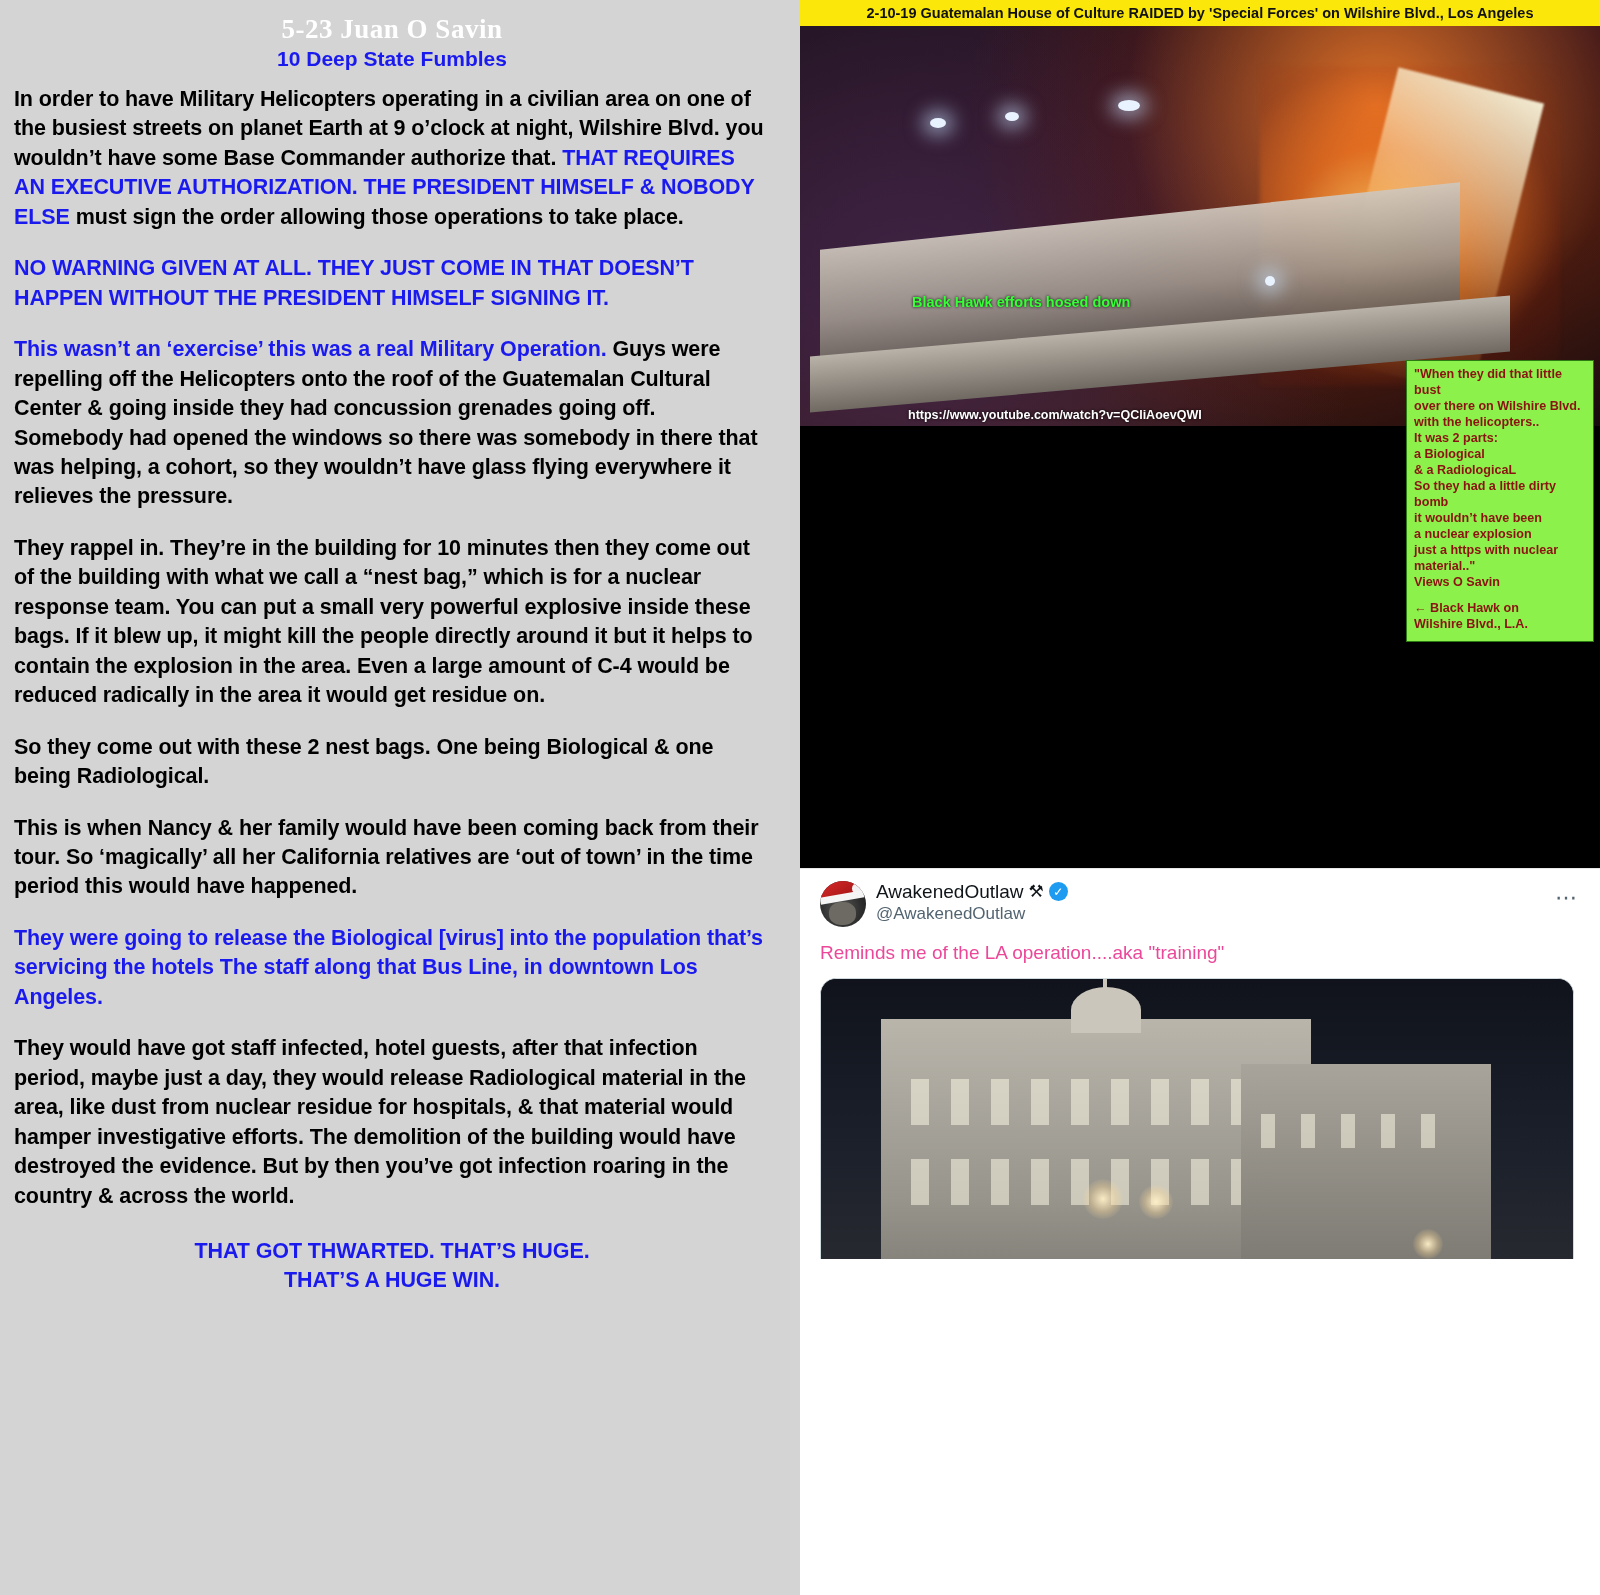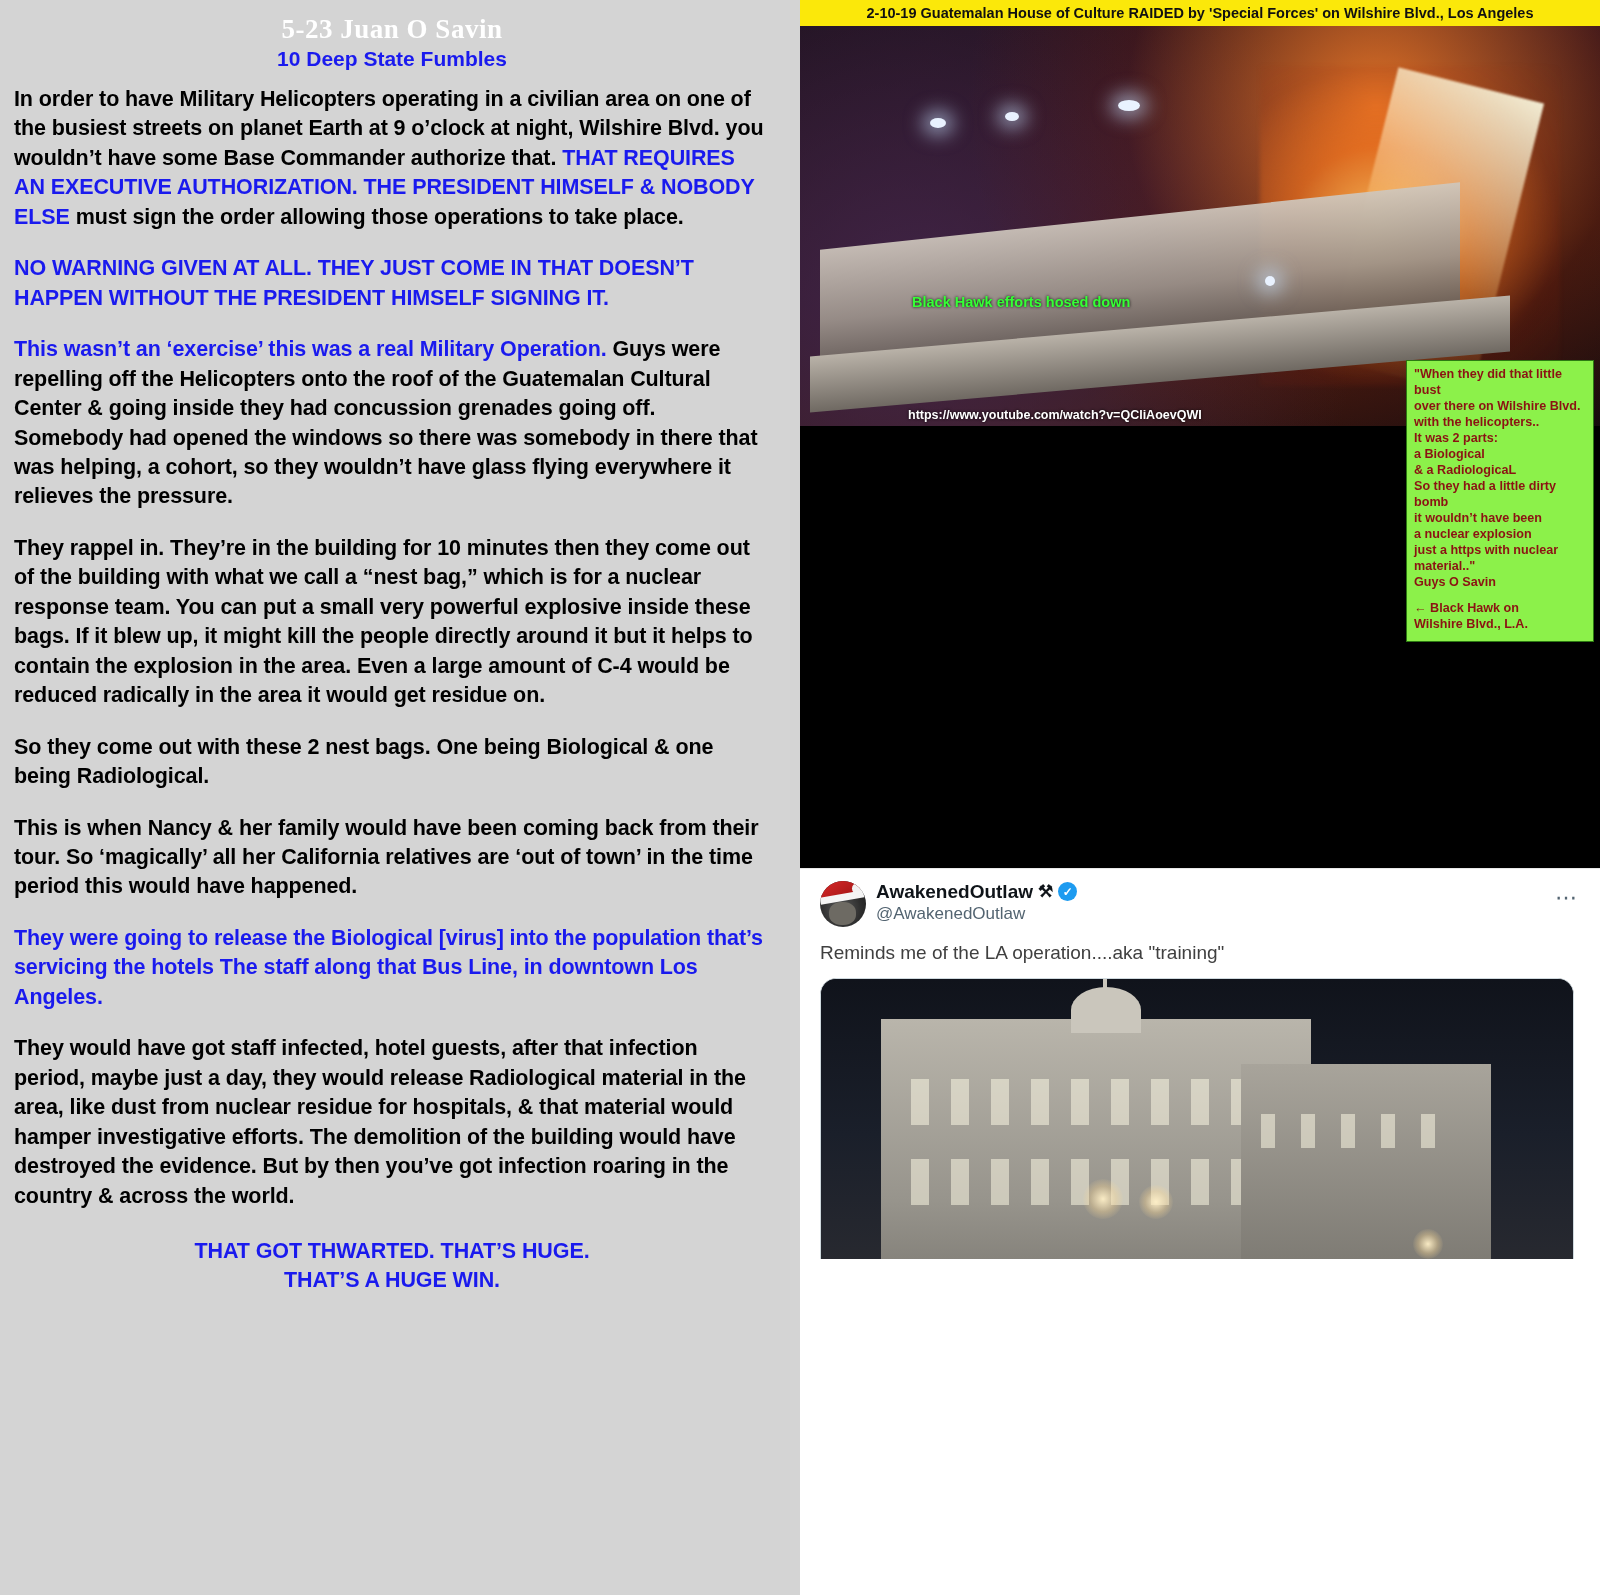--- a/index.html
+++ b/index.html
@@ -260,21 +260,21 @@
   .avatar .face {
     position: absolute;
     left: 9px; top: 21px;
     width: 27px; height: 23px;
     border-radius: 45%;
     background: #6d6a63;
   }
   .names { display: flex; flex-direction: column; justify-content: center; }
   .dispname {
     font-size: 19px;
-    font-weight: bold;
+    font-weight: normal;
     color: #0f1419;
     display: flex;
     align-items: center;
     gap: 5px;
     line-height: 1.15;
     justify-content: center;
   }
   .emoji-tools { font-size: 17px; }
   .verified {
     width: 19px; height: 19px;
@@ -297,21 +297,21 @@
     right: 2px; top: 6px;
     color: #536471;
     font-size: 22px;
     line-height: 1;
     letter-spacing: 1px;
     cursor: pointer;
   }
   .tweet-text {
     margin: 14px 0 12px 0;
     font-size: 19px;
-    color: #404040;
+    color: #ec4899;
     line-height: 1.3;
   }
   .tweet-media {
     width: 754px;
     height: 516px;
     border-radius: 16px;
     border: 1px solid #cfd9de;
     overflow: hidden;
     position: relative;
     background: #0a0d12;
@@ -481,21 +481,21 @@
         <span class="gn-line">over there on Wilshire Blvd.</span>
         <span class="gn-line">with the helicopters..</span>
         <span class="gn-line">It was 2 parts:</span>
         <span class="gn-line">a Biological</span>
         <span class="gn-line">&amp; a RadiologicaL</span>
         <span class="gn-line">So they had a little dirty bomb</span>
         <span class="gn-line">it wouldn’t have been</span>
         <span class="gn-line">a nuclear explosion</span>
         <span class="gn-line">just a https with nuclear</span>
         <span class="gn-line">material.."</span>
-        <span class="gn-line">Guys O Savin</span>
+        <span class="gn-line">Views O Savin</span>
         <span class="gn-gap"></span>
         <span class="gn-line">←  Black Hawk on</span>
         <span class="gn-line">Wilshire Blvd., L.A.</span>
       </div>
     </div>
 
     <div class="tweet">
       <div class="tweet-head">
         <div class="avatar">
           <div class="santa"></div>

